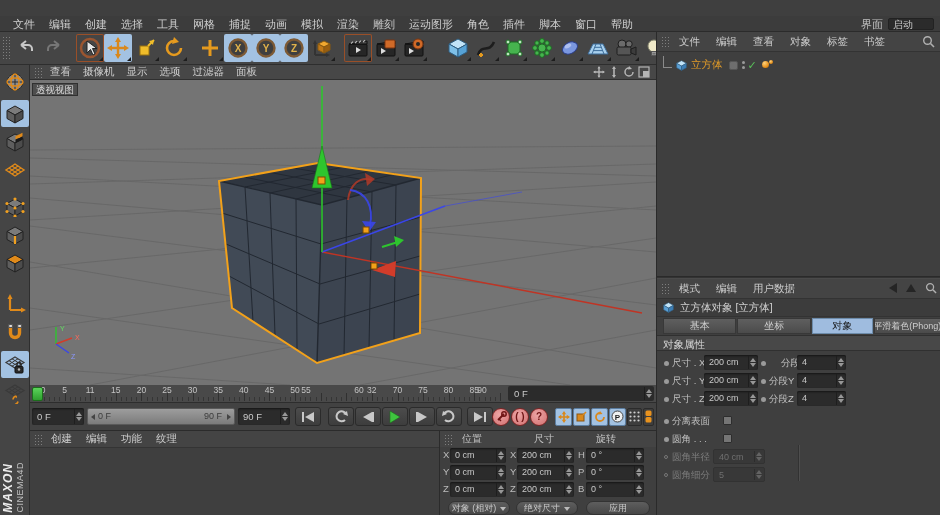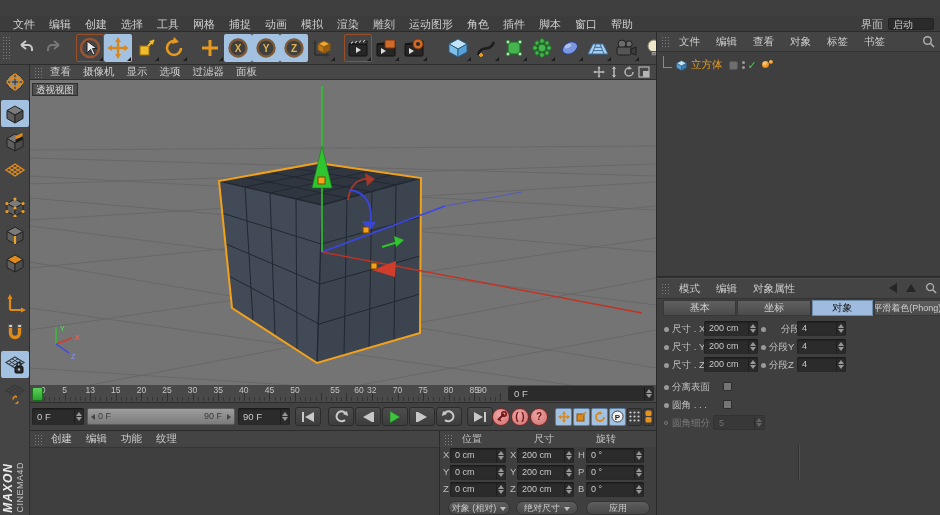--- a/index.html
+++ b/index.html
@@ -564,30 +564,30 @@
       <div class="view-label">透视视图</div>
     </div>
   </div>
 
   <div class="timeline">
     <div class="ruler">
       <div class="ticks-minor"></div>
       <div class="ticks-major"></div>
       <span class="tick-label" style="left:13px">0</span>
       <span class="tick-label" style="left:34.6px">5</span>
-      <span class="tick-label" style="left:60.2px">13</span>
+      <span class="tick-label" style="left:60.2px">11</span>
       <span class="tick-label" style="left:85.8px">15</span>
       <span class="tick-label" style="left:111.4px">20</span>
       <span class="tick-label" style="left:137px">25</span>
       <span class="tick-label" style="left:162.6px">30</span>
       <span class="tick-label" style="left:188.2px">35</span>
       <span class="tick-label" style="left:213.8px">40</span>
       <span class="tick-label" style="left:239.4px">45</span>
       <span class="tick-label" style="left:265px">50</span>
-      <span class="tick-label" style="left:305px">55</span>
+      <span class="tick-label" style="left:276px">55</span>
       <span class="tick-label" style="left:329px">60</span>
       <span class="tick-label" style="left:341.8px">32</span>
       <span class="tick-label" style="left:367.4px">70</span>
       <span class="tick-label" style="left:393px">75</span>
       <span class="tick-label" style="left:418.6px">80</span>
       <span class="tick-label" style="left:444.2px">85</span>
       <span class="tick-label" style="left:452px">90</span>
       <div class="marker"></div>
       <div class="curframe">
         <span>0 F</span>
@@ -836,36 +836,45 @@
       </div>
     </div>
 
     <div class="splitter"></div>
 
     <div class="am">
       <div class="am-menu">
         <div class="grip" style="height:11px"></div>
         <span class="mi">模式</span>
         <span class="mi">编辑</span>
-        <span class="mi">对象属性</span>
+        <span class="mi">用户数据</span>
         <div class="am-nav">
           <i class="navtri-l"></i>
           <i class="navtri-u"></i>
           <svg width="12" height="12" viewBox="0 0 13 13">
               <circle cx="5.5" cy="5.5" r="3.8" fill="none" stroke="#b0b0b0" stroke-width="1.4"></circle>
               <line x1="8.5" y1="8.5" x2="12" y2="12" stroke="#b0b0b0" stroke-width="1.6"></line>
             </svg>
         </div>
       </div>
+      <div class="am-title">
+        <svg width="13" height="13" viewBox="0 0 24 24">
+          <polygon points="12,3 21,8 12,13 3,8" fill="#c2e4f8" stroke="#2e5d80"></polygon>
+          <polygon points="3,8 12,13 12,21 3,16" fill="#5a9fd4" stroke="#2e5d80"></polygon>
+          <polygon points="12,13 21,8 21,16 12,21" fill="#3d7eb5" stroke="#2e5d80"></polygon>
+        </svg>
+        <span class="t">立方体对象 [立方体]</span>
+      </div>
       <div class="am-tabs">
         <div class="tab t0">基本</div>
         <div class="tab t1">坐标</div>
         <div class="tab t2 active">对象</div>
         <div class="tab t3">平滑着色(Phong)</div>
       </div>
+      <div class="am-sect">对象属性</div>
 
       <div class="prow" style="margin-top:3px">
         <i class="adot"></i>
         <span class="plabel">尺寸 . X</span>
         <div class="pfield" style="left:47px;width:54px"><span>200 cm</span><div class="spin">
               <i class="up"></i>
               <i class="dn"></i>
             </div></div>
         <i class="adot" style="left:104px"></i>
         <span class="plabel" style="left:124px">分段X</span>
@@ -909,20 +918,28 @@
         <div class="checkbox"></div>
       </div>
       <div class="prow">
         <i class="adot"></i>
         <span class="plabel">圆角 . . .</span>
         <div class="checkbox"></div>
       </div>
 
       <div class="prow">
         <i class="adot off"></i>
+        <span class="plabel dim">圆角半径</span>
+        <div class="pfield dim" style="left:56px;width:52px"><span>40 cm</span><div class="spin" style="opacity:.45">
+              <i class="up"></i>
+              <i class="dn"></i>
+            </div></div>
+      </div>
+      <div class="prow">
+        <i class="adot off"></i>
         <span class="plabel dim">圆角细分</span>
         <div class="pfield dim" style="left:56px;width:52px"><span>5</span><div class="spin" style="opacity:.45">
               <i class="up"></i>
               <i class="dn"></i>
             </div></div>
       </div>
       <div class="groupline"></div>
     </div>
   </div>
 

